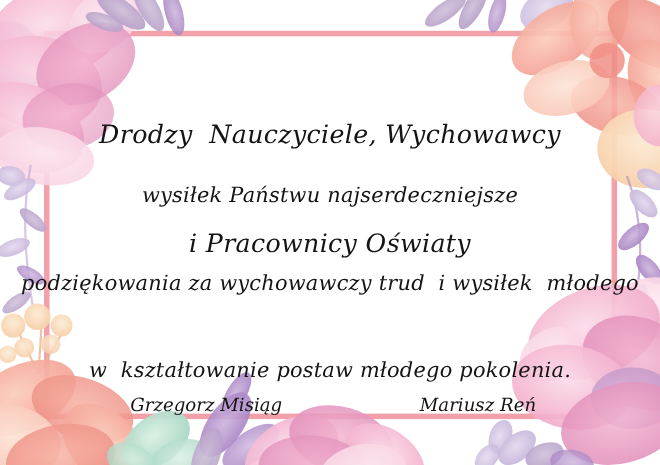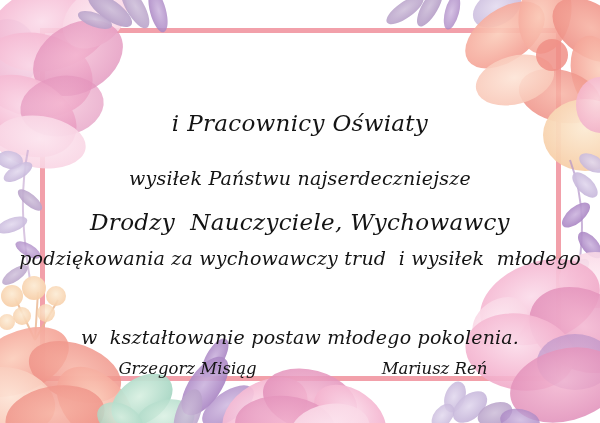--- a/index.html
+++ b/index.html
@@ -220,22 +220,22 @@
       <ellipse cx="455" cy="397" rx="16" ry="10" fill="url(#gLav)" opacity="0.9" transform="rotate(-70 455 397)"></ellipse>
       <ellipse cx="470" cy="407" rx="20" ry="12" fill="url(#gLav)" opacity="0.95" transform="rotate(-40 470 407)"></ellipse>
       <ellipse cx="495" cy="414" rx="18" ry="11" fill="url(#gMauve)" opacity="0.9" transform="rotate(-20 495 414)"></ellipse>
       <ellipse cx="520" cy="421" rx="20" ry="12" fill="url(#gPurple)" opacity="0.8" transform="rotate(10 520 421)"></ellipse>
       <ellipse cx="443" cy="416" rx="14" ry="9" fill="url(#gLav)" opacity="0.85" transform="rotate(-50 443 416)"></ellipse>
     </g>
   </svg>
 
   <div class="textlayer">
     <div class="heading">
+      <div>Drodzy  Nauczyciele, Wychowawcy</div>
       <div>i Pracownicy Oświaty</div>
-      <div>Drodzy  Nauczyciele, Wychowawcy</div>
     </div>
 
     <div class="bodytext">
       <div>wysiłek Państwu najserdeczniejsze</div>
       <div>podziękowania za wychowawczy trud  i wysiłek  młodego</div>
       <div>w  kształtowanie postaw młodego pokolenia.</div>
       
       
     </div>
 

